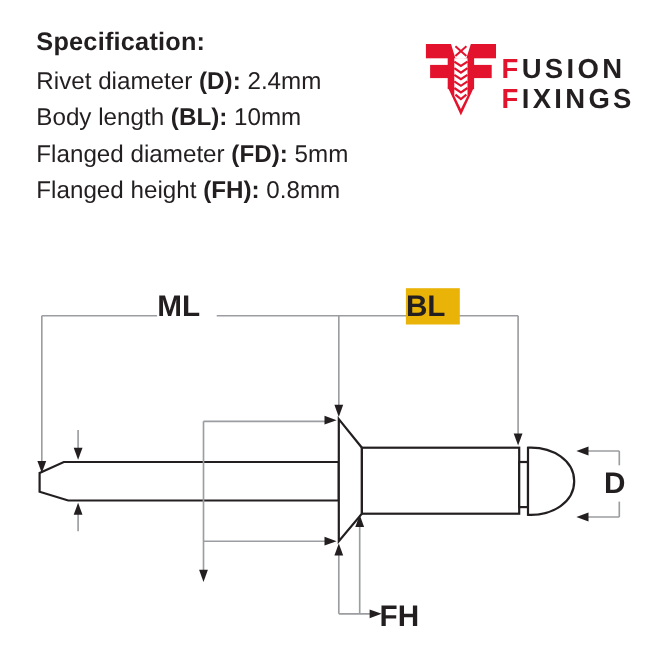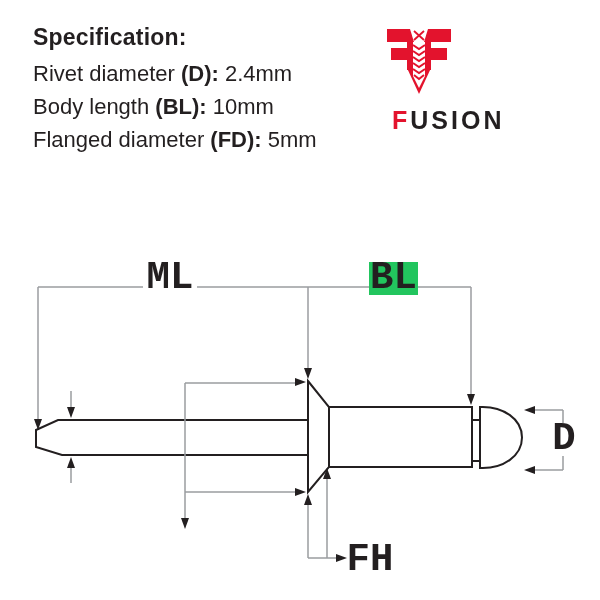--- a/index.html
+++ b/index.html
@@ -6,41 +6,42 @@
   #stage{
     position:relative;width:600px;height:600px;background:#ffffff;overflow:hidden;
     font-family:"Liberation Sans","DejaVu Sans",sans-serif;color:#231f20;
   }
   
   #spec{position:absolute;left:33px;top:24px;}
   #spec .heading{font-size:23px;font-weight:bold;line-height:27px;margin-bottom:6px;letter-spacing:.2px;}
   #spec .item{font-size:22px;line-height:33px;white-space:pre;}
   #spec .code{font-weight:bold;}
   
-  #logo{position:absolute;left:387px;top:24px;display:flex;align-items:flex-start;flex-direction:column;}
+  #logo{position:absolute;left:387px;top:35px;display:flex;align-items:center;}
   #logo .icon{width:64px;height:74px;display:block;}
   #logo .words{margin-left:5px;margin-top:9px;font-weight:bold;font-size:25px;line-height:27px;letter-spacing:3px;color:#231f20;white-space:nowrap;}
   #logo .words .first{color:#e3132d;}
   
   #drawing{position:absolute;left:0;top:0;width:600px;height:600px;}
   .dim-label{
-    position:absolute;font-weight:bold;font-size:39px;line-height:33px;
-    color:#231f20;text-align:center;letter-spacing:0;font-family:Liberation Mono, monospace;
+    position:absolute;font-weight:bold;font-size:27px;line-height:33px;
+    color:#231f20;letter-spacing:0;
   }
 </style>
 </head>
 <body>
 
 <div id="stage">
 
   <div id="spec">
     <div class="heading">Specification:</div>
     <div class="item"><span>Rivet diameter </span><span class="code">(D):</span><span> 2.4mm</span></div>
     <div class="item"><span>Body length </span><span class="code">(BL):</span><span> 10mm</span></div>
     <div class="item"><span>Flanged diameter </span><span class="code">(FD):</span><span> 5mm</span></div>
+    <div class="item"><span>Flanged height </span><span class="code">(FH):</span><span> 0.8mm</span></div>
   </div>
 
   <div id="logo">
     <svg class="icon" viewBox="0 0 64 74" xmlns="http://www.w3.org/2000/svg">
 
       <rect x="0" y="5" width="64" height="13" fill="#e3132d"></rect>
       <rect x="4" y="24" width="17" height="12" fill="#e3132d"></rect>
       <rect x="43" y="24" width="17" height="12" fill="#e3132d"></rect>
       <rect x="20" y="17" width="9" height="29" fill="#e3132d"></rect>
       <rect x="35" y="17" width="9" height="29" fill="#e3132d"></rect>
@@ -54,20 +55,21 @@
       <path d="M26,39 L32,43 L38,39" stroke="#e3132d" stroke-width="2" fill="none"></path>
       <path d="M26,45 L32,49 L38,45" stroke="#e3132d" stroke-width="2" fill="none"></path>
       <path d="M27,51 L32,55 L37,51" stroke="#e3132d" stroke-width="2" fill="none"></path>
 
       <polygon points="23,5 41,5 37,18 27,18" fill="#ffffff"></polygon>
       <line x1="27" y1="7" x2="37" y2="16" stroke="#e3132d" stroke-width="1.8"></line>
       <line x1="37" y1="7" x2="27" y2="16" stroke="#e3132d" stroke-width="1.8"></line>
     </svg>
     <div class="words">
       <div><span class="first">F</span><span>USION</span></div>
+      <div><span class="first">F</span><span>IXINGS</span></div>
     </div>
   </div>
 
   <svg id="drawing" viewBox="0 0 600 600" xmlns="http://www.w3.org/2000/svg">
     <g stroke="#231f20" stroke-width="2" fill="#ffffff" stroke-linejoin="miter">
 
       <polygon points="58,420 308,420 308,455 62,455 36,447 36,430"></polygon>
 
       <polygon points="308,381 329,407 329,467 308,492"></polygon>
 
@@ -103,17 +105,17 @@
       <polygon points="306,492 295,488 295,496"></polygon>
       <polygon points="308,494 304,505 312,505"></polygon>
       <polygon points="327,468 323,479 331,479"></polygon>
       <polygon points="347,558 336,554 336,562"></polygon>
       <polygon points="524,410 535,406 535,414"></polygon>
       <polygon points="524,470 535,466 535,474"></polygon>
     </g>
   </svg>
 
   <div class="dim-label" style="left:143px;top:262px;width:54px;background:#fff;">ML</div>
-  <div class="dim-label" style="left:369px;top:262px;width:49px;background:#22c55e;">BL</div>
+  <div class="dim-label" style="left:369px;top:262px;width:49px;background:#eab308;">BL</div>
   <div class="dim-label" style="left:345px;top:544px;width:50px;">FH</div>
   <div class="dim-label" style="left:549px;top:423px;width:30px;background:#fff;">D</div>
 
 </div>
 
 </body></html>

